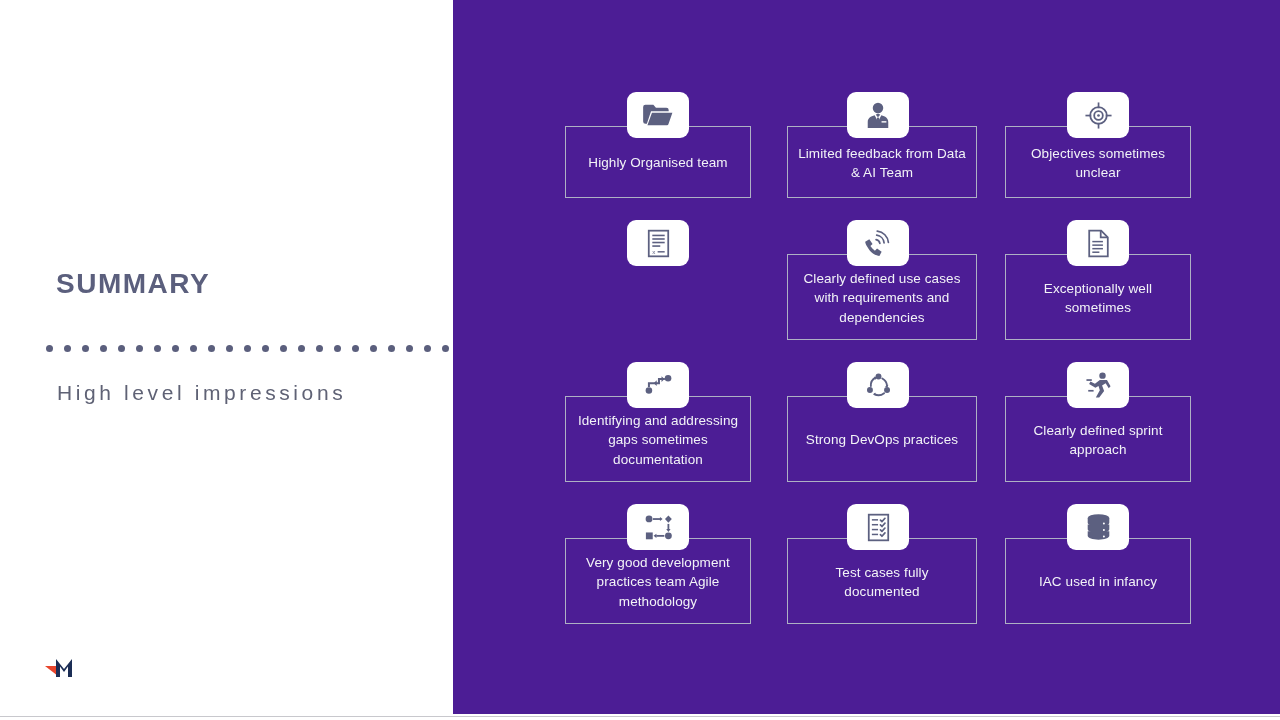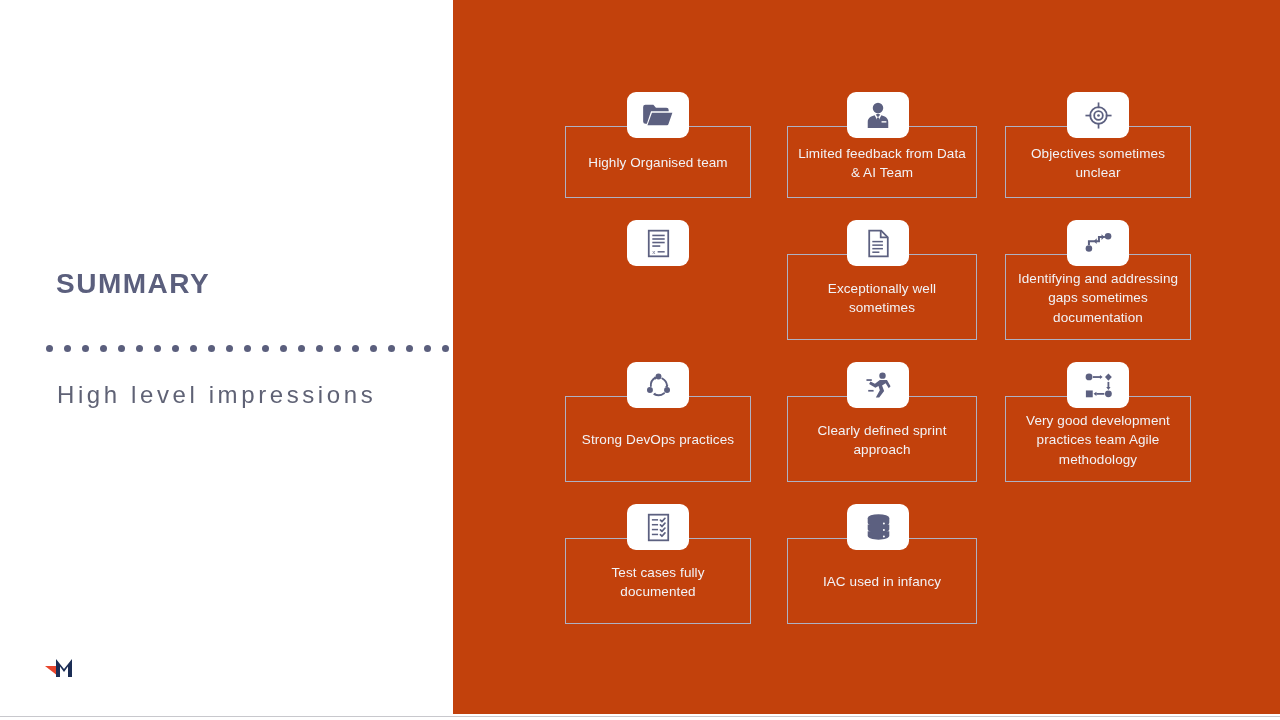--- a/index.html
+++ b/index.html
@@ -67,21 +67,21 @@
     height: 7px;
     border-radius: 50%;
     background: #5b5f7d;
     flex: 0 0 auto;
   }
 
   .page-subtitle {
     position: absolute;
     left: 57px;
     top: 381px;
-    font-size: 24px;
+    font-size: 21px;
     letter-spacing: 3.6px;
     color: #5f6275;
     font-weight: 400;
   }
 
   
   .logo {
     position: absolute;
     left: 44px;
     bottom: 33px;
@@ -89,21 +89,21 @@
     height: 28px;
   }
 
   
   .right-panel {
     position: absolute;
     left: 453px;
     top: 0;
     width: 827px;
     height: 714px;
-    background: #c2410c;
+    background: #4c1d95;
   }
 
   .card-grid {
     position: absolute;
     left: 112px;
     top: 92px;
     width: 626px;
     display: grid;
     grid-template-columns: 186px 1fr 186px;
     column-gap: 28px;
@@ -255,20 +255,33 @@
             <rect x="6" y="6" width="14" height="1.8" fill="#5c6080"></rect>
             <rect x="6" y="10" width="14" height="1.8" fill="#5c6080"></rect>
             <rect x="6" y="14" width="14" height="1.8" fill="#5c6080"></rect>
             <rect x="6" y="18" width="9" height="1.8" fill="#5c6080"></rect>
             <text x="6" y="27.5" font-size="7" font-family="'Liberation Sans', sans-serif" fill="#5c6080">x</text>
             <rect x="12" y="24.6" width="8" height="1.6" fill="#5c6080"></rect>
           </svg>
         </div>
       </div>
 
+      <div class="card tall">
+        <div class="card-icon">
+          <svg viewBox="0 0 32 30" width="29" height="27">
+            <path d="M3.5 18.5 C7 25 12.5 28.5 17 28.8 L19.5 24.2 L14.4 20.6 L12 23 C10 21.6 8.3 19.9 7 17.8 L9.4 15.5 L5.8 10.4 L1.2 13 C1.4 14.8 2.2 16.6 3.5 18.5 Z" fill="#5c6080"></path>
+            <path d="M17.5 14.8 a5 5 0 0 0 -4.2 -4.2" fill="none" stroke="#5c6080" stroke-width="1.9" stroke-linecap="round"></path>
+            <path d="M22.2 14.3 a9.4 9.4 0 0 0 -8.2 -8.5" fill="none" stroke="#5c6080" stroke-width="1.9" stroke-linecap="round"></path>
+            <path d="M27 13.8 a13.9 13.9 0 0 0 -12.4 -12.6" fill="none" stroke="#5c6080" stroke-width="1.9" stroke-linecap="round"></path>
+          </svg>
+        </div>
+        <div class="card-box">
+          <span class="card-label">Clearly defined use cases with requirements and dependencies</span>
+        </div>
+      </div>
 
       <div class="card tall">
         <div class="card-icon">
           <svg viewBox="0 0 26 32" width="23" height="29">
             <path d="M2.5 1.5 H16 L23.5 9 V30.5 H2.5 Z" fill="none" stroke="#5c6080" stroke-width="2"></path>
             <path d="M15.5 1.8 V9.2 H23" fill="none" stroke="#5c6080" stroke-width="2"></path>
             <rect x="6" y="13" width="12" height="1.7" fill="#5c6080"></rect>
             <rect x="6" y="17" width="12" height="1.7" fill="#5c6080"></rect>
             <rect x="6" y="21" width="12" height="1.7" fill="#5c6080"></rect>
             <rect x="6" y="25" width="8" height="1.7" fill="#5c6080"></rect>

